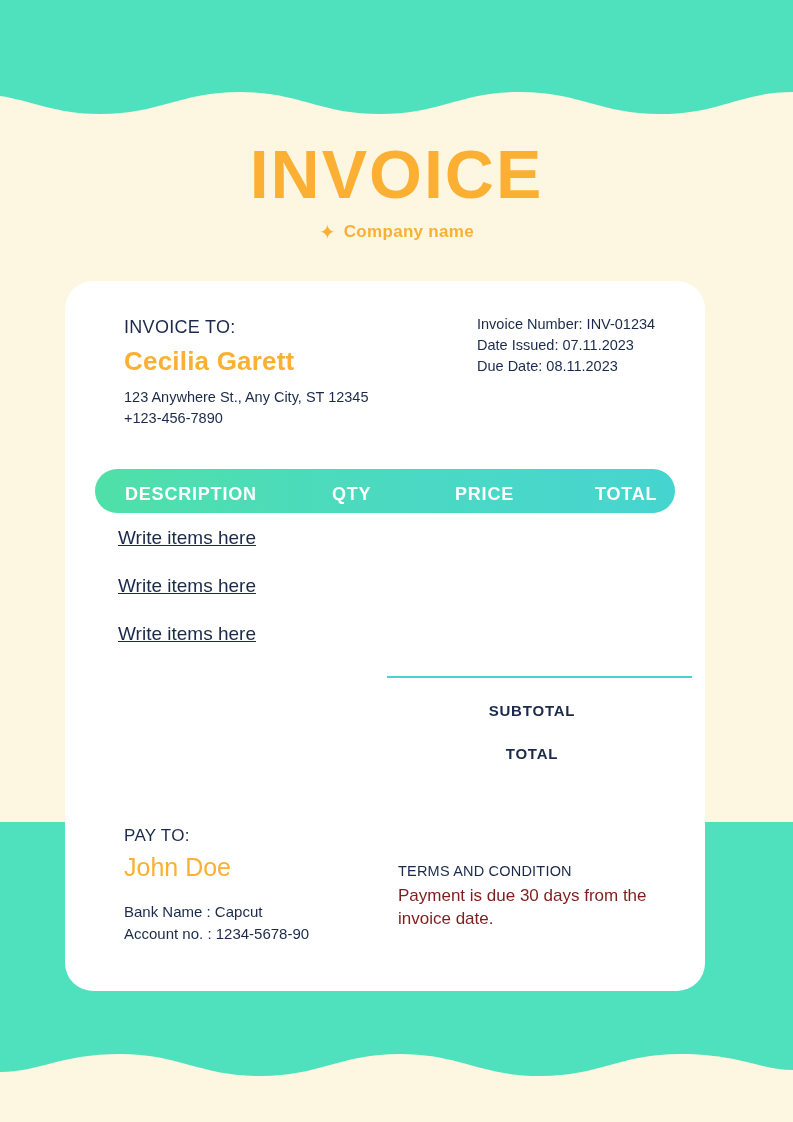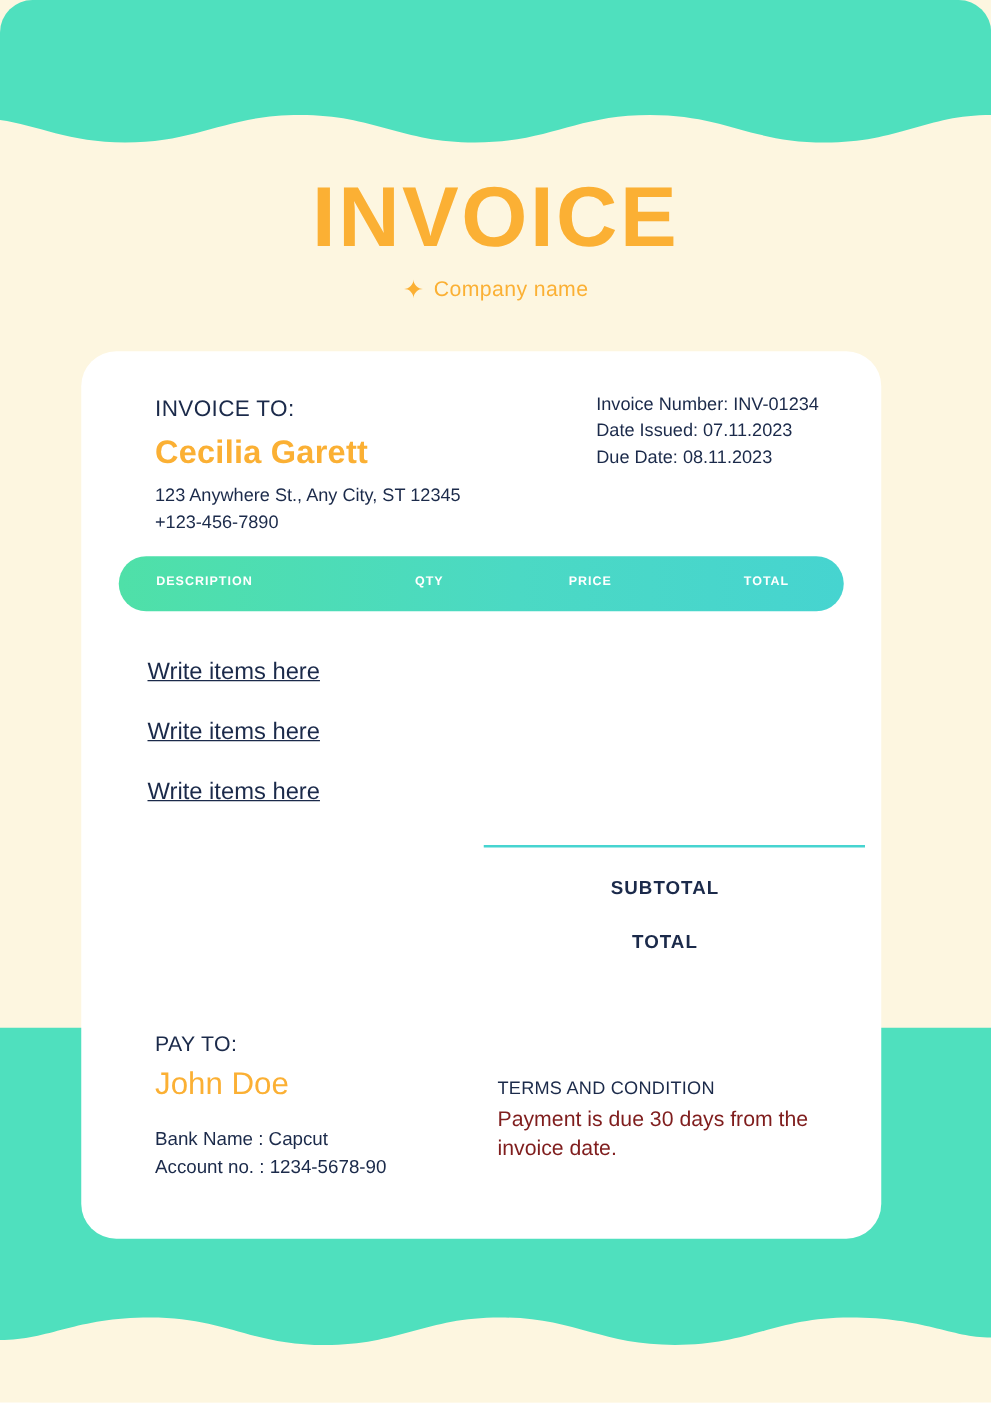--- a/index.html
+++ b/index.html
@@ -14,21 +14,20 @@
     overflow: hidden;
     position: relative;
   }
 
   
   .page {
     position: absolute;
     inset: 0;
     background: #FDF6E0;
     overflow: hidden;
-    border-radius: 26px;
   }
   .teal-top {
     position: absolute;
     top: 0;
     left: 0;
     width: 793px;
     height: 130px;
   }
   .teal-bottom {
     position: absolute;
@@ -63,21 +62,21 @@
     gap: 8px;
   }
   .sparkle {
     color: #FBB034;
     font-size: 20px;
     line-height: 1;
   }
   .company-name {
     color: #FBB034;
     font-size: 17px;
-    font-weight: normal;
+    font-weight: bold;
     letter-spacing: 0.3px;
   }
 
   
   .card {
     position: absolute;
     top: 281px;
     left: 65px;
     width: 640px;
     height: 710px;
@@ -119,28 +118,28 @@
     left: 412px;
     width: 220px;
     font-size: 14.5px;
     color: #1B2A4A;
     line-height: 1.46;
   }
 
   
   .table-head {
     position: absolute;
-    top: 164px;
+    top: 188px;
     left: 30px;
     width: 580px;
     height: 44px;
     border-radius: 22px;
     background: linear-gradient(90deg, #4FE0A8 0%, #4BD9C4 55%, #46D4D0 100%);
     color: #FFFFFF;
-    font-size: 10px;
+    font-size: 18px;
     font-weight: bold;
     letter-spacing: 0.8px;
   }
   .th {
     position: absolute;
     top: 15px;
   }
   .th-desc  { left: 30px; }
   .th-qty   { left: 237px; }
   .th-price { left: 360px; }

